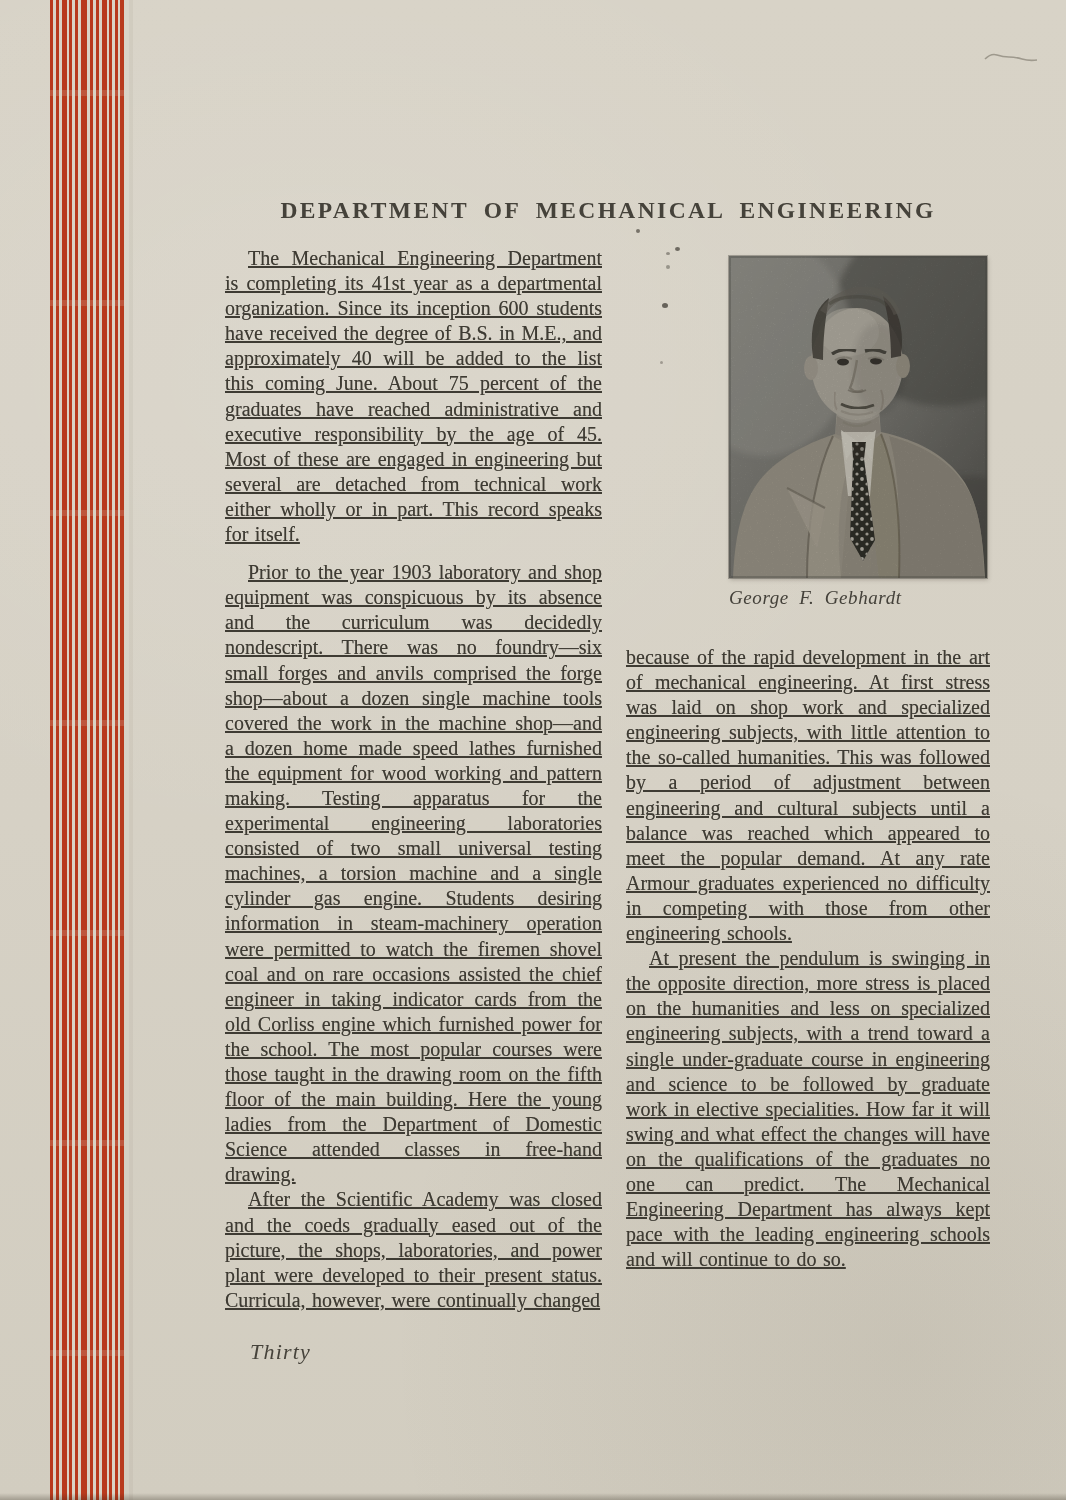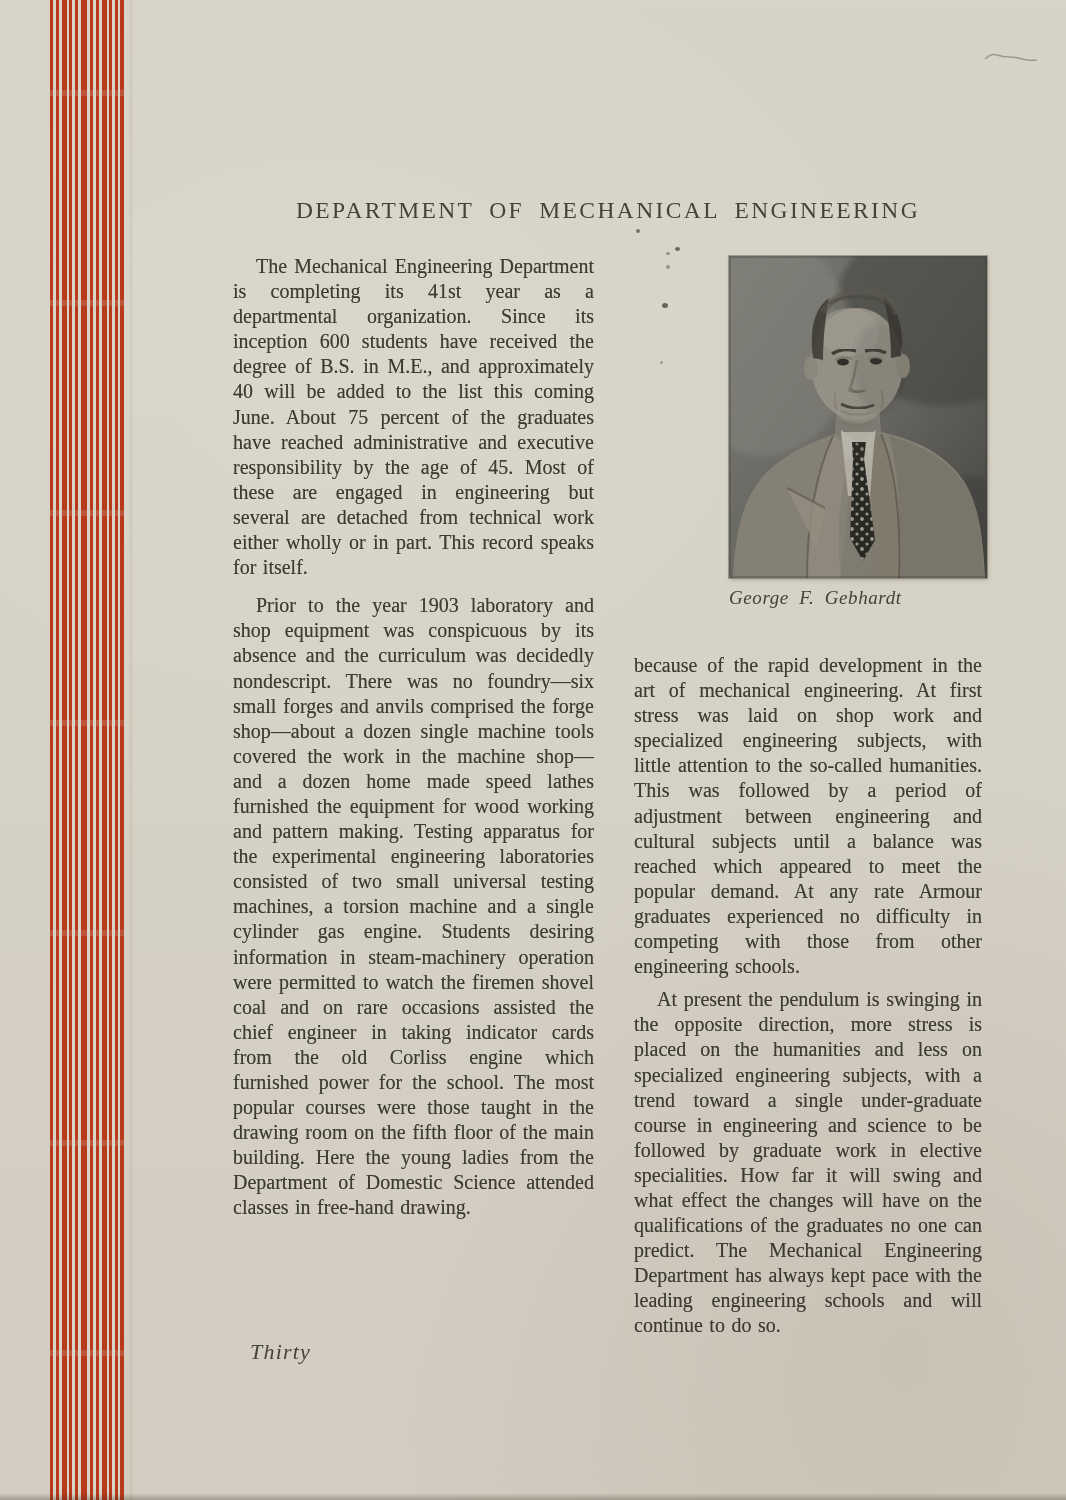--- a/index.html
+++ b/index.html
@@ -33,28 +33,28 @@
   }
   .stripes::after{ 
     content:"";position:absolute;inset:0;
     background:repeating-linear-gradient(180deg, rgba(216,211,199,0) 0 90px, rgba(216,211,199,0.18) 90px 96px, rgba(216,211,199,0) 96px 210px);
   }
   .gutter-shadow{position:absolute;left:129px;top:0;width:4px;height:1500px;background:rgba(70,58,42,0.05);}
   .bottom-edge{position:absolute;left:0;bottom:0;width:1066px;height:7px;background:linear-gradient(180deg, rgba(40,33,20,0), rgba(40,33,20,0.28));}
 
   .title{
     position:absolute;left:225px;width:766px;top:197px;margin:0;
-    font-size:23.5px;font-weight:normal;letter-spacing:2.4px;word-spacing:7px;
+    font-size:23.5px;font-weight:bold;letter-spacing:2.4px;word-spacing:7px;
     text-align:center;color:#45423a;
   }
   .title-speck{position:absolute;left:636px;top:229px;width:4px;height:4px;border-radius:50%;background:rgba(55,50,42,0.6);}
 
   .col{position:absolute;text-align:justify;font-size:20px;line-height:25.1px;word-spacing:1.5px;
        text-shadow:0 0 0.5px rgba(62,59,51,0.55);}
-  .col p{margin:8px;text-indent:23px;}
+  .col p{margin:0;text-indent:23px;text-decoration:underline;}
   .col p.no-indent{text-indent:0;}
   .col p.gap{margin-top:13px;}
   .col-left{left:225px;top:246px;width:377px;}
   .col-right{left:626px;top:645px;width:364px;}
 
   .figure{position:absolute;left:729px;top:256px;width:258px;margin:0;}
   .figure svg{display:block;box-shadow:0 0 0 1px rgba(60,58,52,0.35), 1px 2px 4px rgba(50,45,35,0.25);}
   .caption{
     position:absolute;left:729px;top:587px;width:258px;
     font-style:italic;font-size:19px;letter-spacing:0.6px;word-spacing:5px;color:#44413a;
@@ -79,20 +79,21 @@
 
   <div class="stripes"></div>
   <div class="gutter-shadow"></div>
 
   <h1 class="title">DEPARTMENT OF MECHANICAL ENGINEERING</h1>
   <div class="title-speck"></div>
 
   <div class="col col-left">
     <p>The Mechanical Engineering Department is completing its 41st year as a departmental organization. Since its inception 600 students have received the degree of B.S. in M.E., and approximately 40 will be added to the list this coming June. About 75 percent of the graduates have reached administrative and executive responsibility by the age of 45. Most of these are engaged in engineering but several are detached from technical work either wholly or in part. This record speaks for itself.</p>
     <p class="gap">Prior to the year 1903 laboratory and shop equipment was conspicuous by its absence and the curriculum was decidedly nondescript. There was no foundry—six small forges and anvils comprised the forge shop—about a dozen single machine tools covered the work in the machine shop—and a dozen home made speed lathes furnished the equipment for wood working and pattern making. Testing apparatus for the experimental engineering laboratories consisted of two small universal testing machines, a torsion machine and a single cylinder gas engine. Students desiring information in steam-machinery operation were permitted to watch the firemen shovel coal and on rare occasions assisted the chief engineer in taking indicator cards from the old Corliss engine which furnished power for the school. The most popular courses were those taught in the drawing room on the fifth floor of the main building. Here the young ladies from the Department of Domestic Science attended classes in free-hand drawing.</p>
+    <p>After the Scientific Academy was closed and the coeds gradually eased out of the picture, the shops, laboratories, and power plant were developed to their present status. Curricula, however, were continually changed</p>
   </div>
 
   <figure class="figure">
     <svg width="258" height="322" viewBox="0 0 258 322" xmlns="http://www.w3.org/2000/svg">
       <defs>
         <linearGradient id="bgGrad" x1="0" y1="0" x2="1" y2="0.9">
           <stop offset="0" stop-color="#92918a"></stop>
           <stop offset="0.55" stop-color="#7c7b75"></stop>
           <stop offset="1" stop-color="#575651"></stop>
         </linearGradient>

